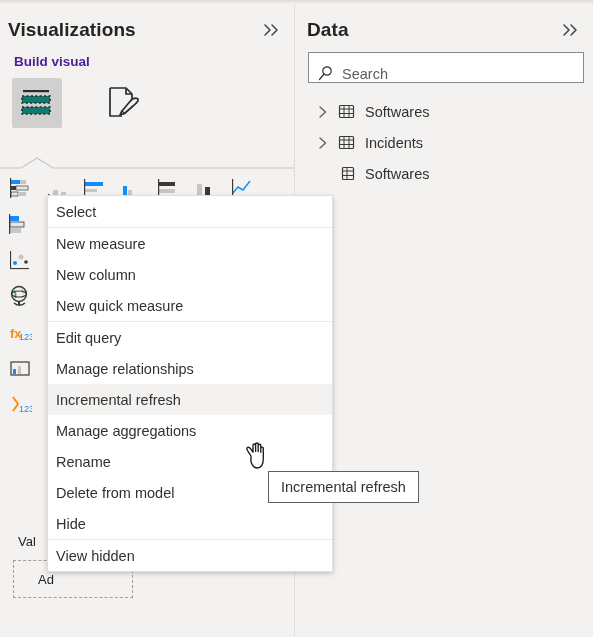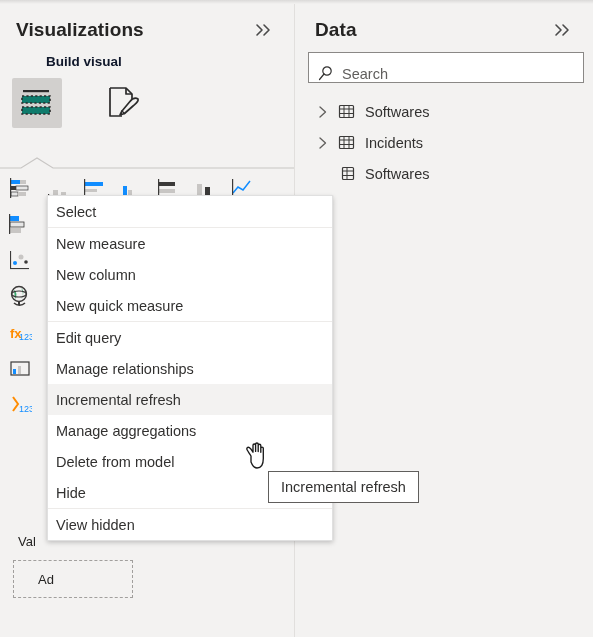--- a/index.html
+++ b/index.html
@@ -50,21 +50,21 @@
     z-index: 2;
   }
 
   .panel-header {
     position: absolute;
     left: 0; top: 0;
     width: 100%;
     height: 52px;
     display: flex;
     align-items: center;
-    padding: 0 16px;
+    padding: 0 8px;
     box-sizing: border-box;
   }
   .panel-title {
     font-size: 19px;
     font-weight: bold;
     color: #252423;
     letter-spacing: 0.1px;
   }
   .chev-btn {
     margin-left: auto;
@@ -76,22 +76,21 @@
     cursor: pointer;
   }
   .chev-btn svg { display:block; }
 
   
   .build-label {
     position: absolute;
     left: 14px; top: 50px;
     font-size: 13.5px;
     font-weight: bold;
-    color: #0f172a;
-    margin-left: 32px;
+    color: #4c1d95;
   }
   .build-icons {
     position: absolute;
     left: 12px; top: 74px;
     display: flex;
     align-items: flex-start;
     gap: 36px;
   }
   .build-icon {
     width: 50px; height: 50px;
@@ -770,20 +769,21 @@
 
     <div class="menu-item">New measure</div>
     <div class="menu-item">New column</div>
     <div class="menu-item">New quick measure</div>
     <div class="menu-sep"></div>
 
     <div class="menu-item">Edit query</div>
     <div class="menu-item">Manage relationships</div>
     <div class="menu-item highlight">Incremental refresh</div>
     <div class="menu-item">Manage aggregations</div>
+    <div class="menu-item">Rename</div>
     <div class="menu-item">Delete from model</div>
     <div class="menu-item">Hide</div>
     <div class="menu-sep"></div>
 
     <div class="menu-item">View hidden</div>
   </div>
 
   <div id="cursor">
     <svg width="32" height="40" viewBox="0 0 32 40">
       <path d="M8 16 C6.5 13.5 5 11.5 4.2 10 C3.2 8.2 4.6 6.6 6.4 7.6 C7.6 8.3 9 10.4 10 12.2

